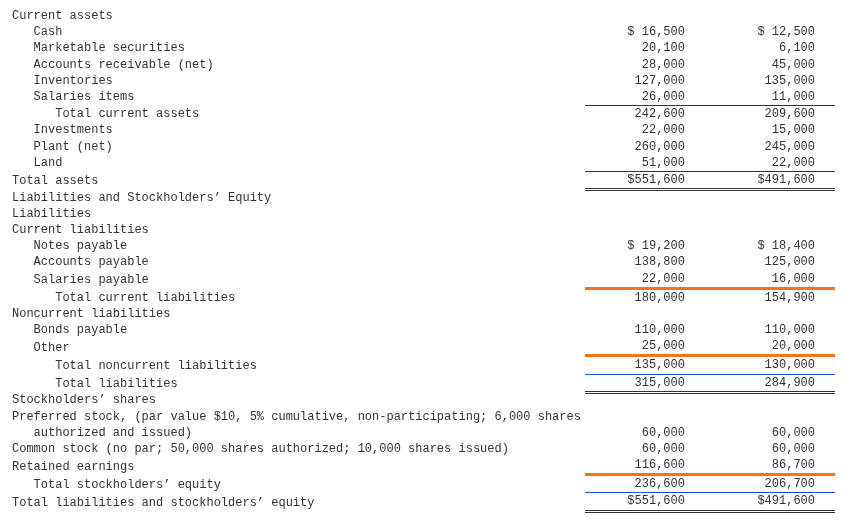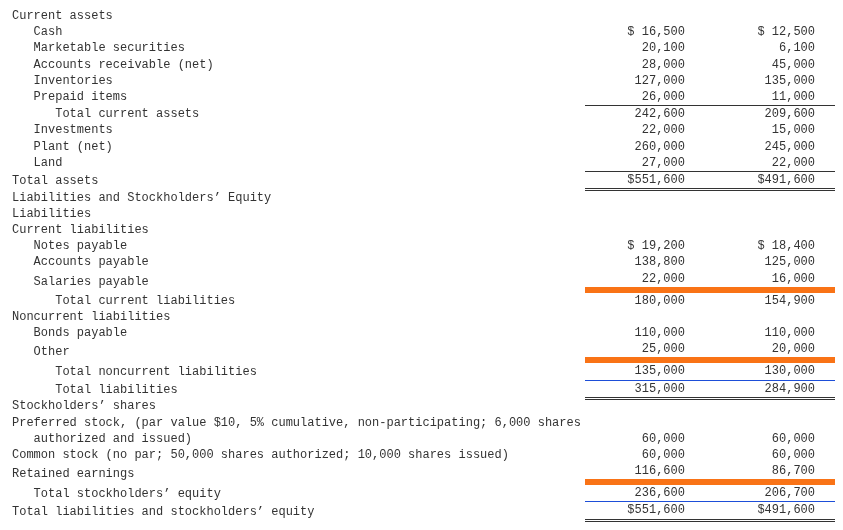--- a/index.html
+++ b/index.html
@@ -22,21 +22,21 @@
     }
     td.label { white-space: pre; }
     td.amt {
       text-align: right;
       width: 100px;
       white-space: pre;
     }
     .col-a { padding-right: 30px; margin-top: 36px; }
     .col-b { padding-right: 20px; }
     .single td.amt { border-bottom: 1px solid #333; }
-    .subtotal td.amt { border-top: 6px solid #f97316; }
+    .subtotal td.amt { border-top: 3px solid #f97316; }
     .dbl td.amt { border-top: 1px solid #1d4ed8; border-bottom: 3px double #333; }
   </style>
 </head>
 <body>
 
 <table>
   <tbody id="tb">
       <tr>
         <td class="label">Current assets</td>
         <td class="amt col-a"></td>
@@ -56,42 +56,42 @@
         <td class="label">   Accounts receivable (net)</td>
         <td class="amt col-a">28,000</td>
         <td class="amt col-b">45,000</td>
       </tr>
       <tr>
         <td class="label">   Inventories</td>
         <td class="amt col-a">127,000</td>
         <td class="amt col-b">135,000</td>
       </tr>
       <tr class="single">
-        <td class="label">   Prepaid items</td>
+        <td class="label">   Salaries items</td>
         <td class="amt col-a">26,000</td>
         <td class="amt col-b">11,000</td>
       </tr>
       <tr>
         <td class="label">      Total current assets</td>
         <td class="amt col-a">242,600</td>
         <td class="amt col-b">209,600</td>
       </tr>
       <tr>
         <td class="label">   Investments</td>
         <td class="amt col-a">22,000</td>
         <td class="amt col-b">15,000</td>
       </tr>
       <tr>
         <td class="label">   Plant (net)</td>
         <td class="amt col-a">260,000</td>
         <td class="amt col-b">245,000</td>
       </tr>
       <tr class="single">
         <td class="label">   Land</td>
-        <td class="amt col-a">27,000</td>
+        <td class="amt col-a">51,000</td>
         <td class="amt col-b">22,000</td>
       </tr>
       <tr class="dbl">
         <td class="label">Total assets</td>
         <td class="amt col-a">$551,600</td>
         <td class="amt col-b">$491,600</td>
       </tr>
       <tr>
         <td class="label">Liabilities and Stockholders’ Equity</td>
         <td class="amt col-a"></td>

